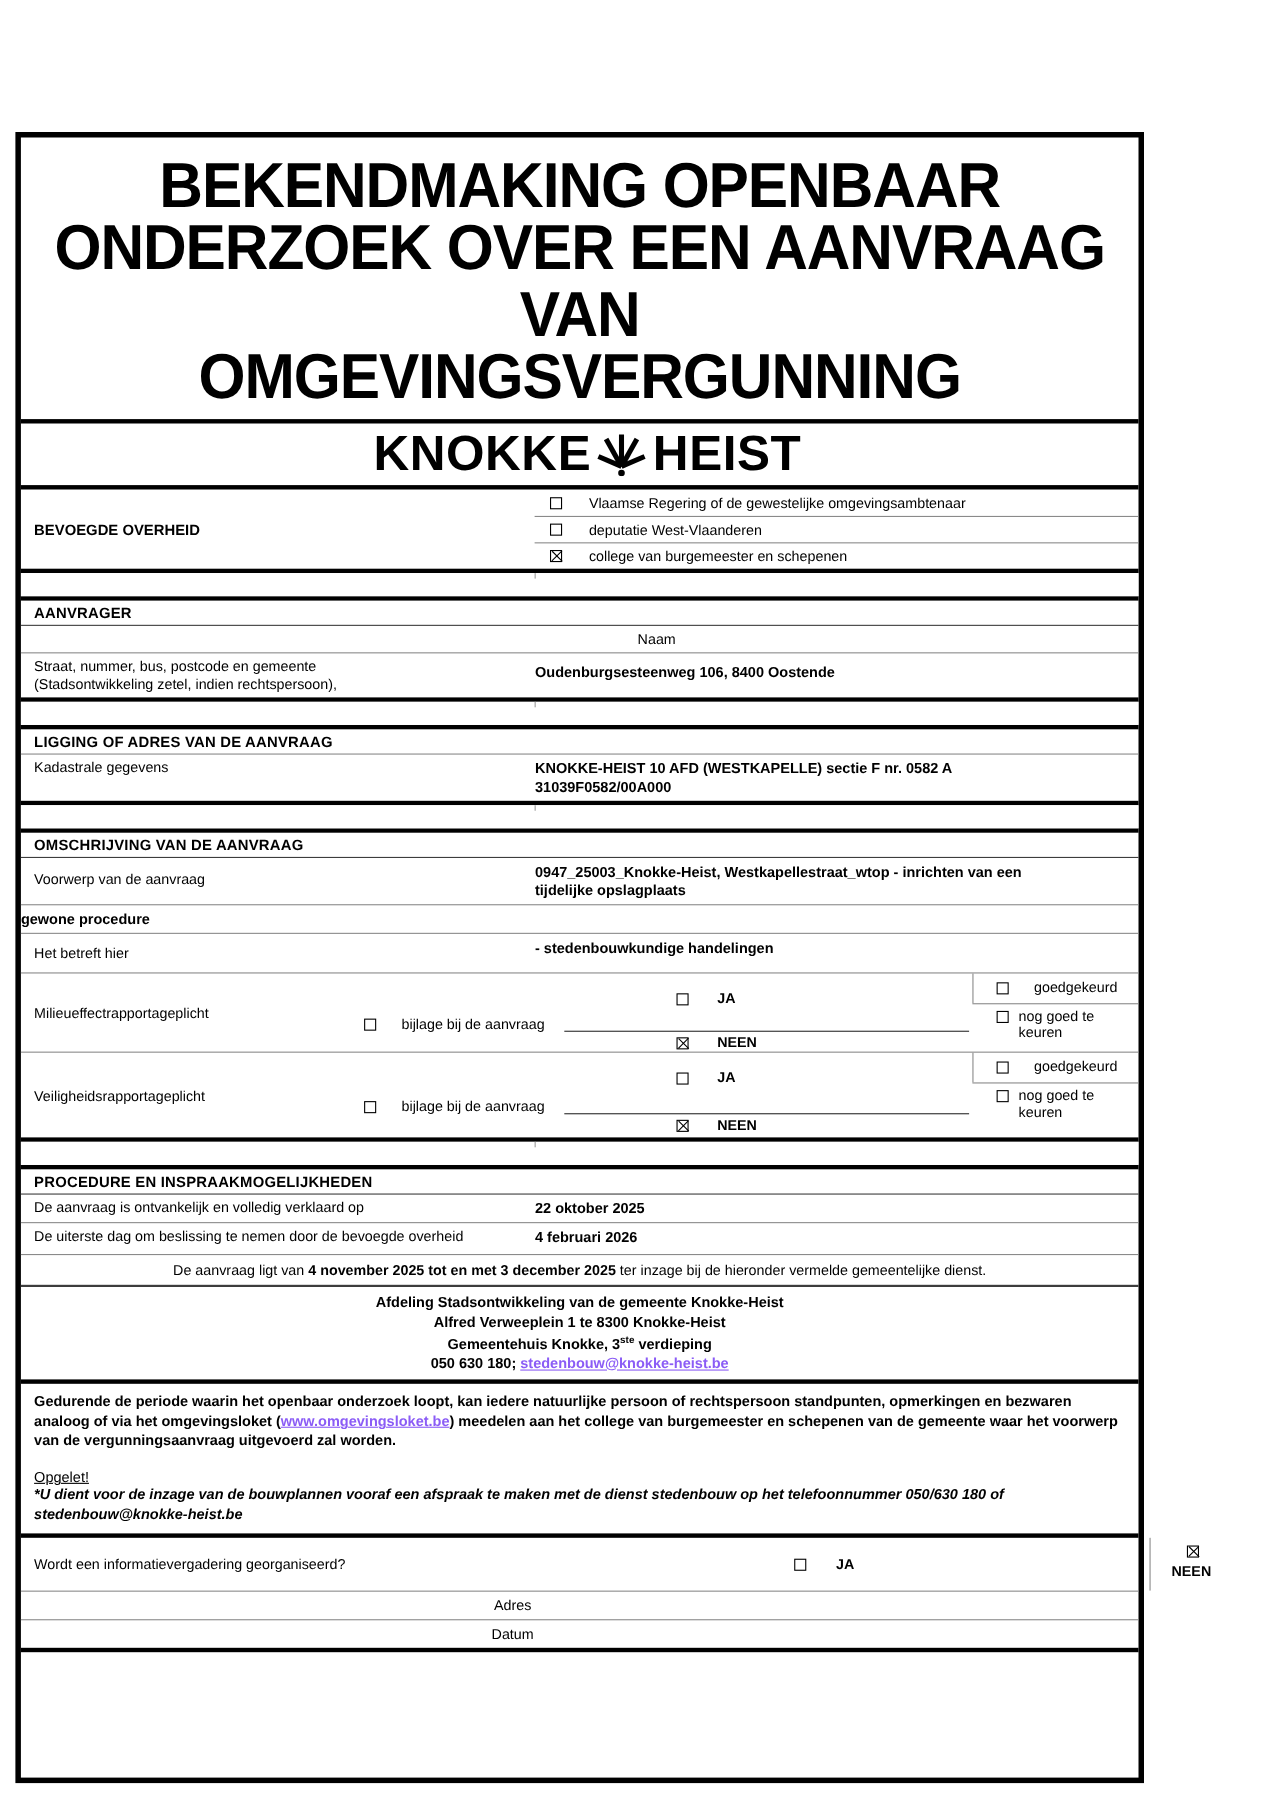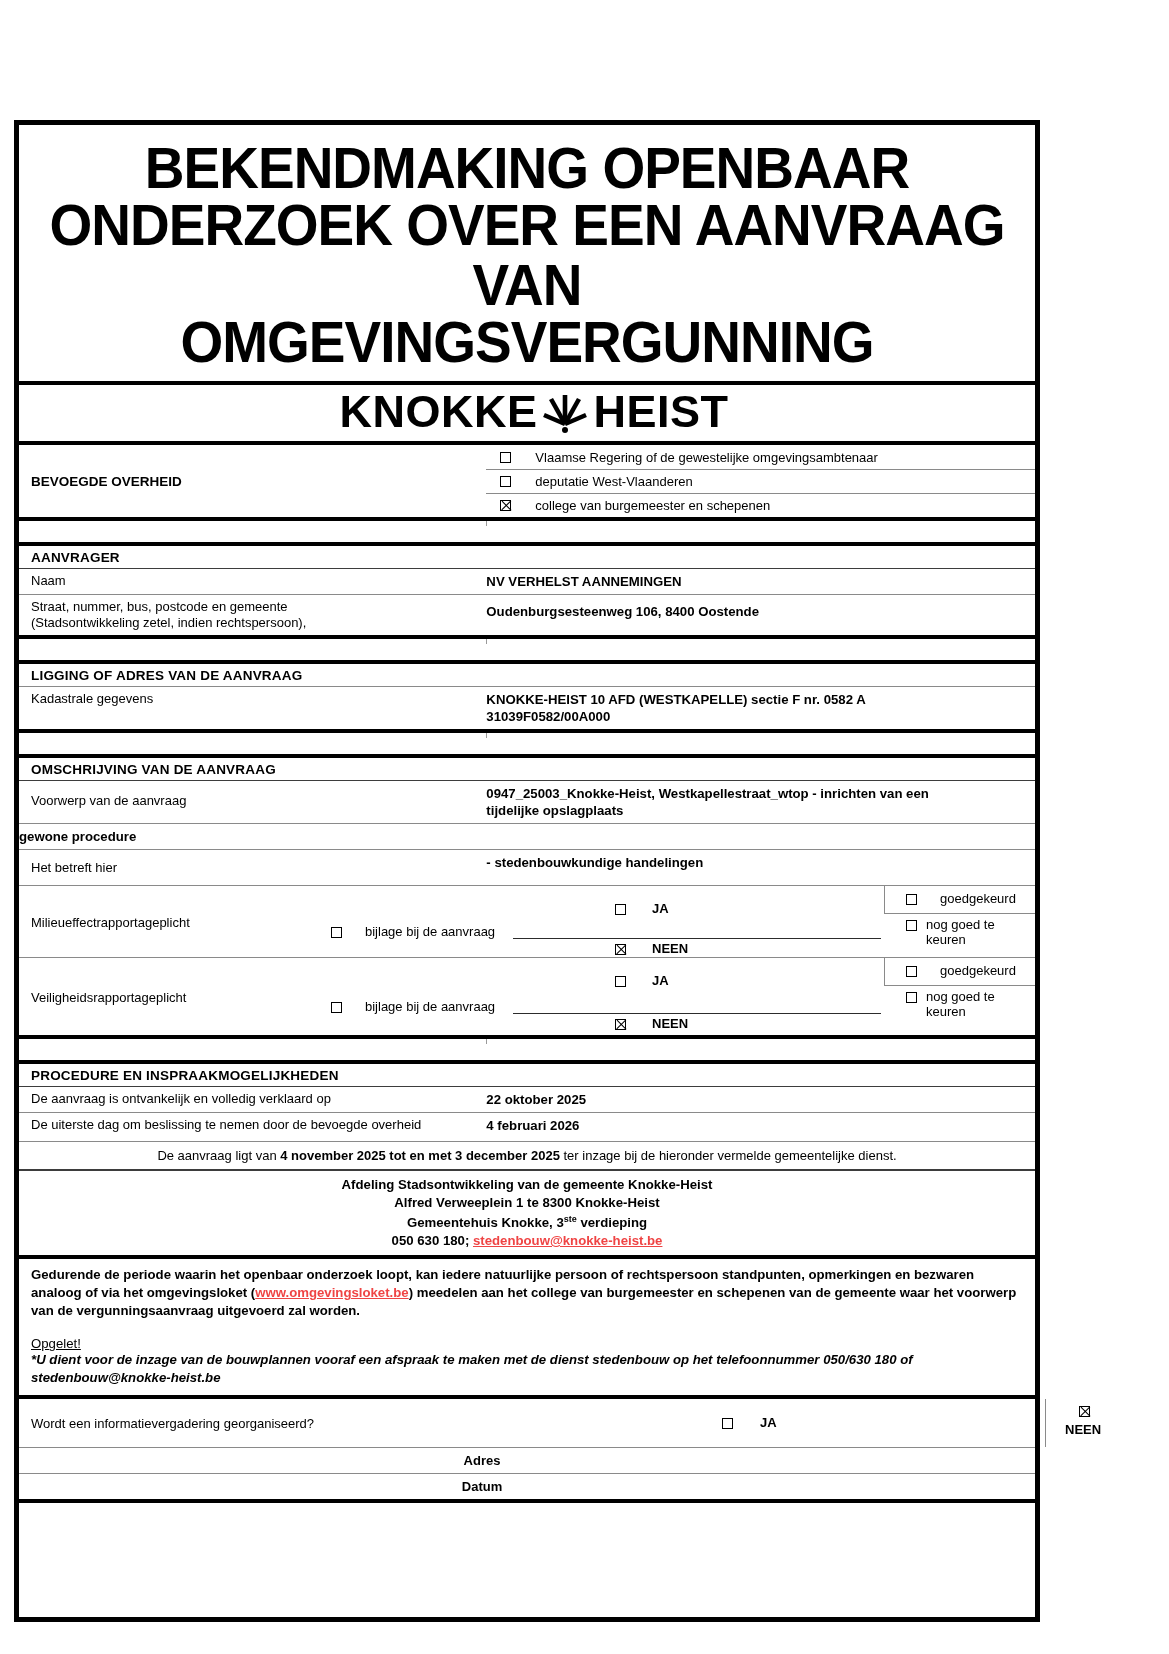--- a/index.html
+++ b/index.html
@@ -61,39 +61,39 @@
   .rap-right > span, .rap-right > div { position:absolute; }
   .rap-g-cb { left:22px; top:8px; }
   .rap-g-label { left:56px; top:5px; }
   .rap-g-line { left:0; right:0; top:27px; border-top:1px solid #8a8a8a; }
   .rap-n-cb { left:22px; top:34px; }
   .rap-n-label { left:42px; top:31px; }
 
   
   .inzage { border-top:1px solid #8a8a8a; text-align:center; font-size:13px; padding:6px 4px; }
   .dienst { border-top:2px solid #3d3d3d; text-align:center; font-weight:bold; font-size:13.2px; line-height:17.5px; padding:5px 4px 6px 4px; }
-  .link { color:#ef4444; text-decoration:underline; cursor:pointer; }
+  .link { color:#8b5cf6; text-decoration:underline; cursor:pointer; }
   sup { font-size:9px; }
 
   .bezwaar { padding:7px 12px 8px 12px; font-size:13.2px; }
   .bz-text { font-weight:bold; text-align:left; line-height:18px; }
   .opgelet { font-weight:normal; text-decoration:underline; margin-top:16px; }
   .bz-note { font-weight:bold; font-style:italic; line-height:18px; }
 
   .inforow { position:relative; height:48px; font-size:13px; }
   .inforow > span, .inforow > div { position:absolute; }
   .info-q { left:12px; top:50%; transform:translateY(-50%); }
   .info-ja-cb { left:703px; top:19px; }
   .info-ja { left:741px; top:16px; font-weight:bold; }
   .info-vline { left:1026px; top:0; bottom:0; width:1px; background:#8a8a8a; }
   .info-neen-cb { left:1060px; top:7px; }
   .info-neen { left:1046px; top:23px; font-weight:bold; }
 
   .centerrow { border-top:1px solid #8a8a8a; height:26px; font-size:13px; position:relative; }
-  .centerrow .center-label { position:absolute; left:16px; width:88%; top:5px; text-align:center;font-weight:bold; }
+  .centerrow .center-label { position:absolute; left:0; width:88%; top:5px; text-align:center; }
   .emptybox { height:118px; border-top:4px solid #000; }
 </style>
 </head>
 <body>
 
 <div class="page">
   <div class="form">
 
     <div class="titleblock">
       <div class="title-line">BEKENDMAKING OPENBAAR</div>
@@ -139,21 +139,20 @@
     </div>
 
     <div class="band"></div>
       <div class="spacer"></div>
       <div class="band"></div>
 
     <div>
       <div class="sechead">AANVRAGER</div>
       <div class="trow first">
         <div class="lcell">Naam</div>
-        <div class="vcell">NV VERHELST AANNEMINGEN</div>
       </div>
       <div class="trow">
         <div class="lcell">Straat, nummer, bus, postcode en gemeente
 (Stadsontwikkeling zetel, indien rechtspersoon),</div>
         <div class="vcell" style="padding-top:8px">Oudenburgsesteenweg 106, 8400 Oostende</div>
       </div>
     </div>
 
     <div class="band"></div>
       <div class="spacer"></div>

